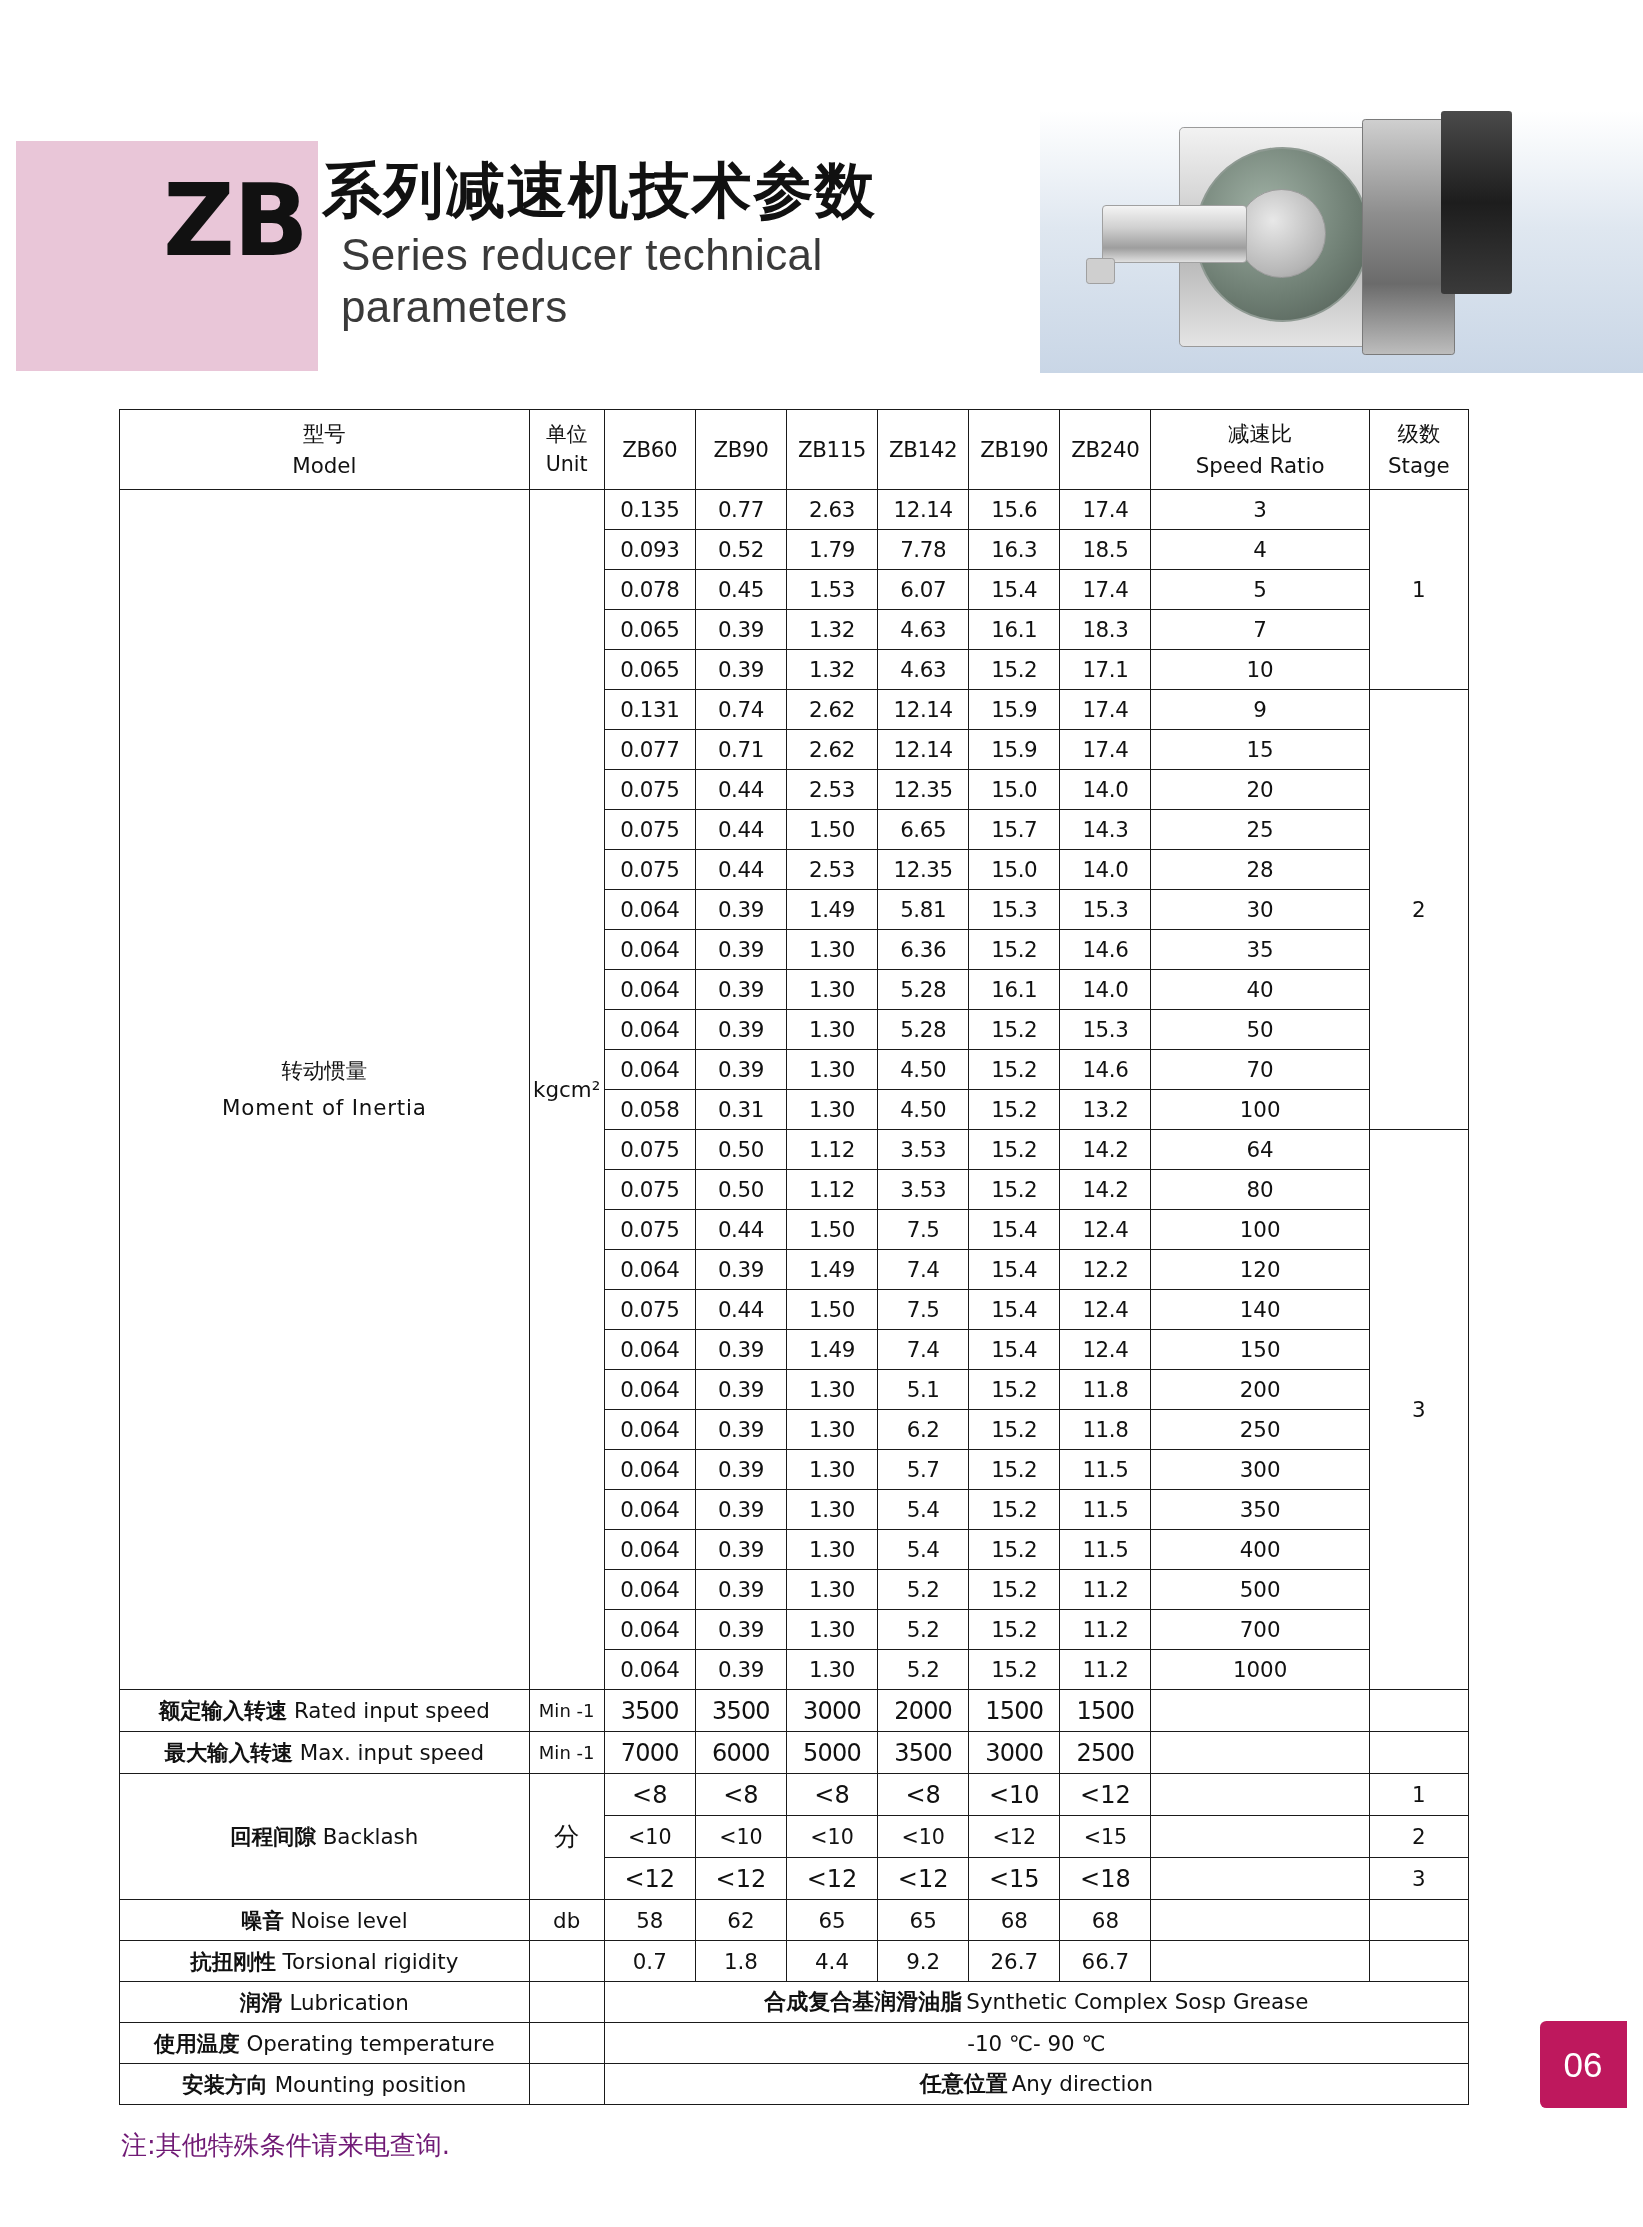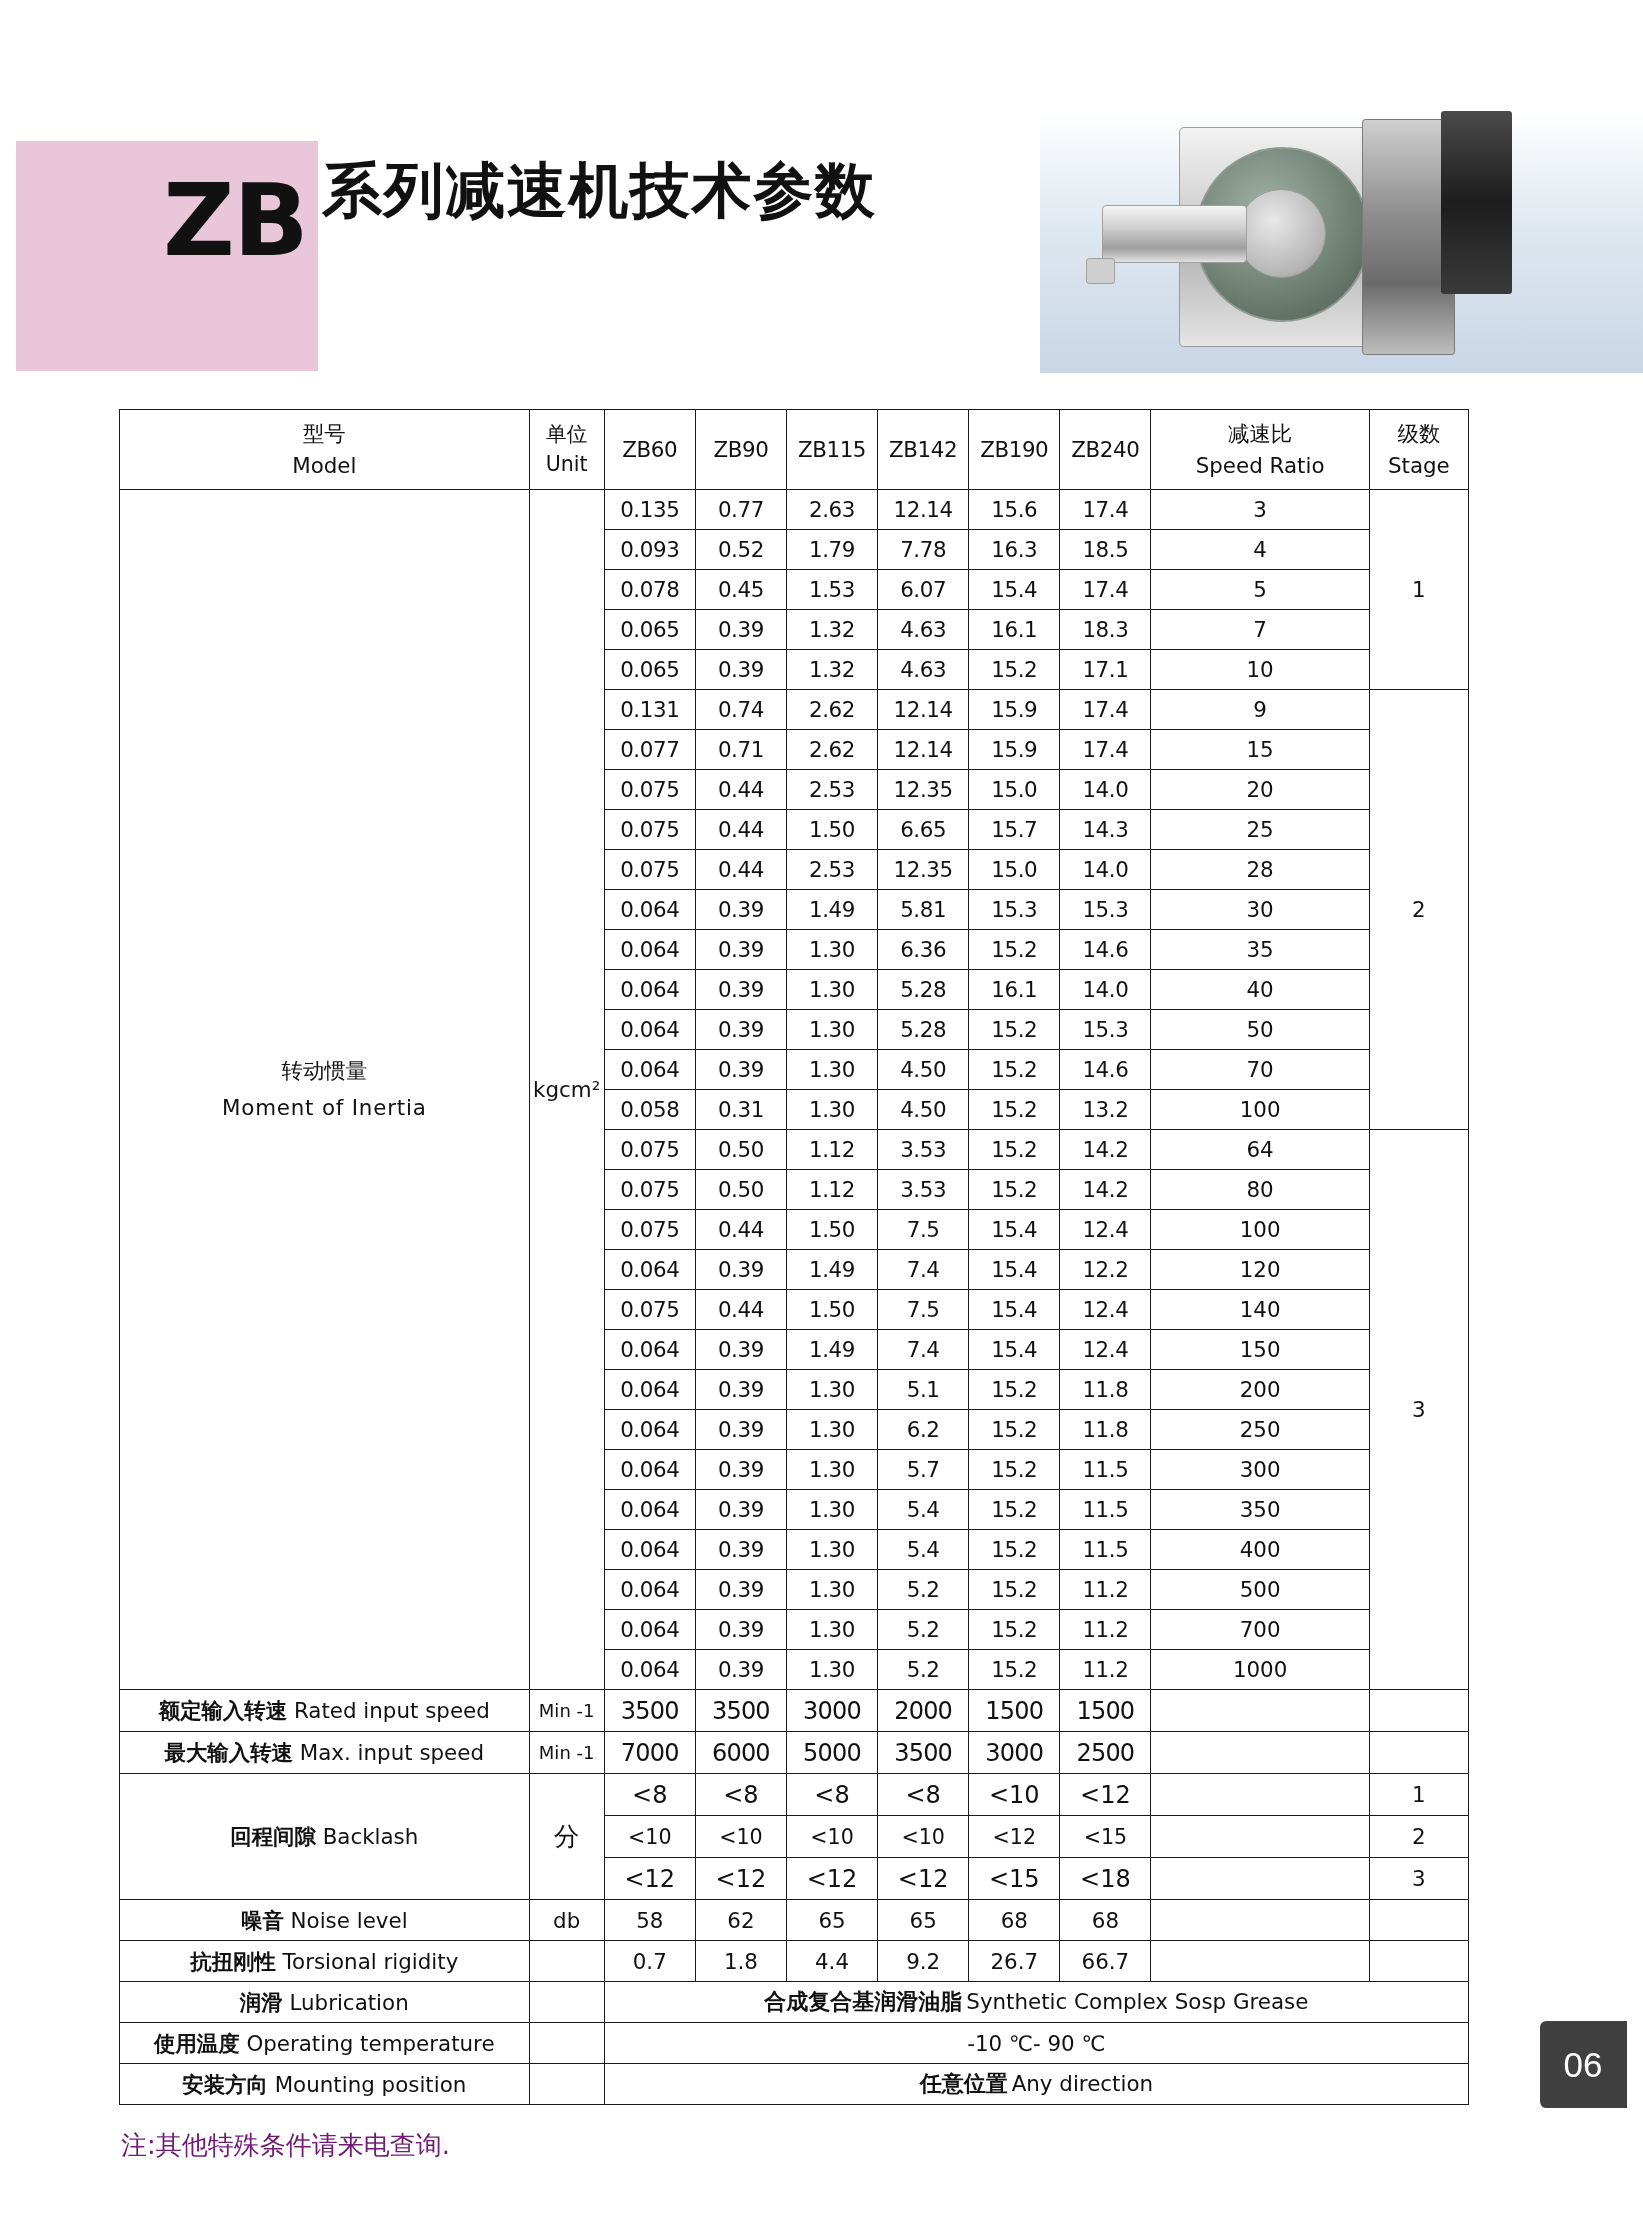--- a/index.html
+++ b/index.html
@@ -208,37 +208,41 @@
     font-size: 26px;
     color: #701a75;
     font-family: "DejaVu Sans", sans-serif;
   }
   .page-badge {
     position: absolute;
     right: 17.5px;
     top: 2021px;
     width: 87px;
     height: 87px;
-    background: #404040;
+    background: #be185d;
     border-radius: 6.4px 0 0 6.4px;
     color: #ffffff;
     font-size: 35px;
     display: flex;
     align-items: center;
     justify-content: center;
     font-family: "Liberation Sans", sans-serif;
   }
 </style>
 </head>
 <body>
 
 <div class="header">
   <div class="header-pink"></div>
   <div class="header-zb">ZB</div>
   <div class="header-cn">系列减速机技术参数</div>
+  <div class="header-en">
+    <div>Series reducer technical</div>
+    <div>parameters</div>
+  </div>
   <div class="header-photo">
     <div class="gear-body"></div>
     <div class="gear-face"></div>
     <div class="gear-hub"></div>
     <div class="gear-shaft"></div>
     <div class="gear-nub"></div>
     <div class="gear-flange"></div>
     <div class="gear-black"></div>
   </div>
 </div>

